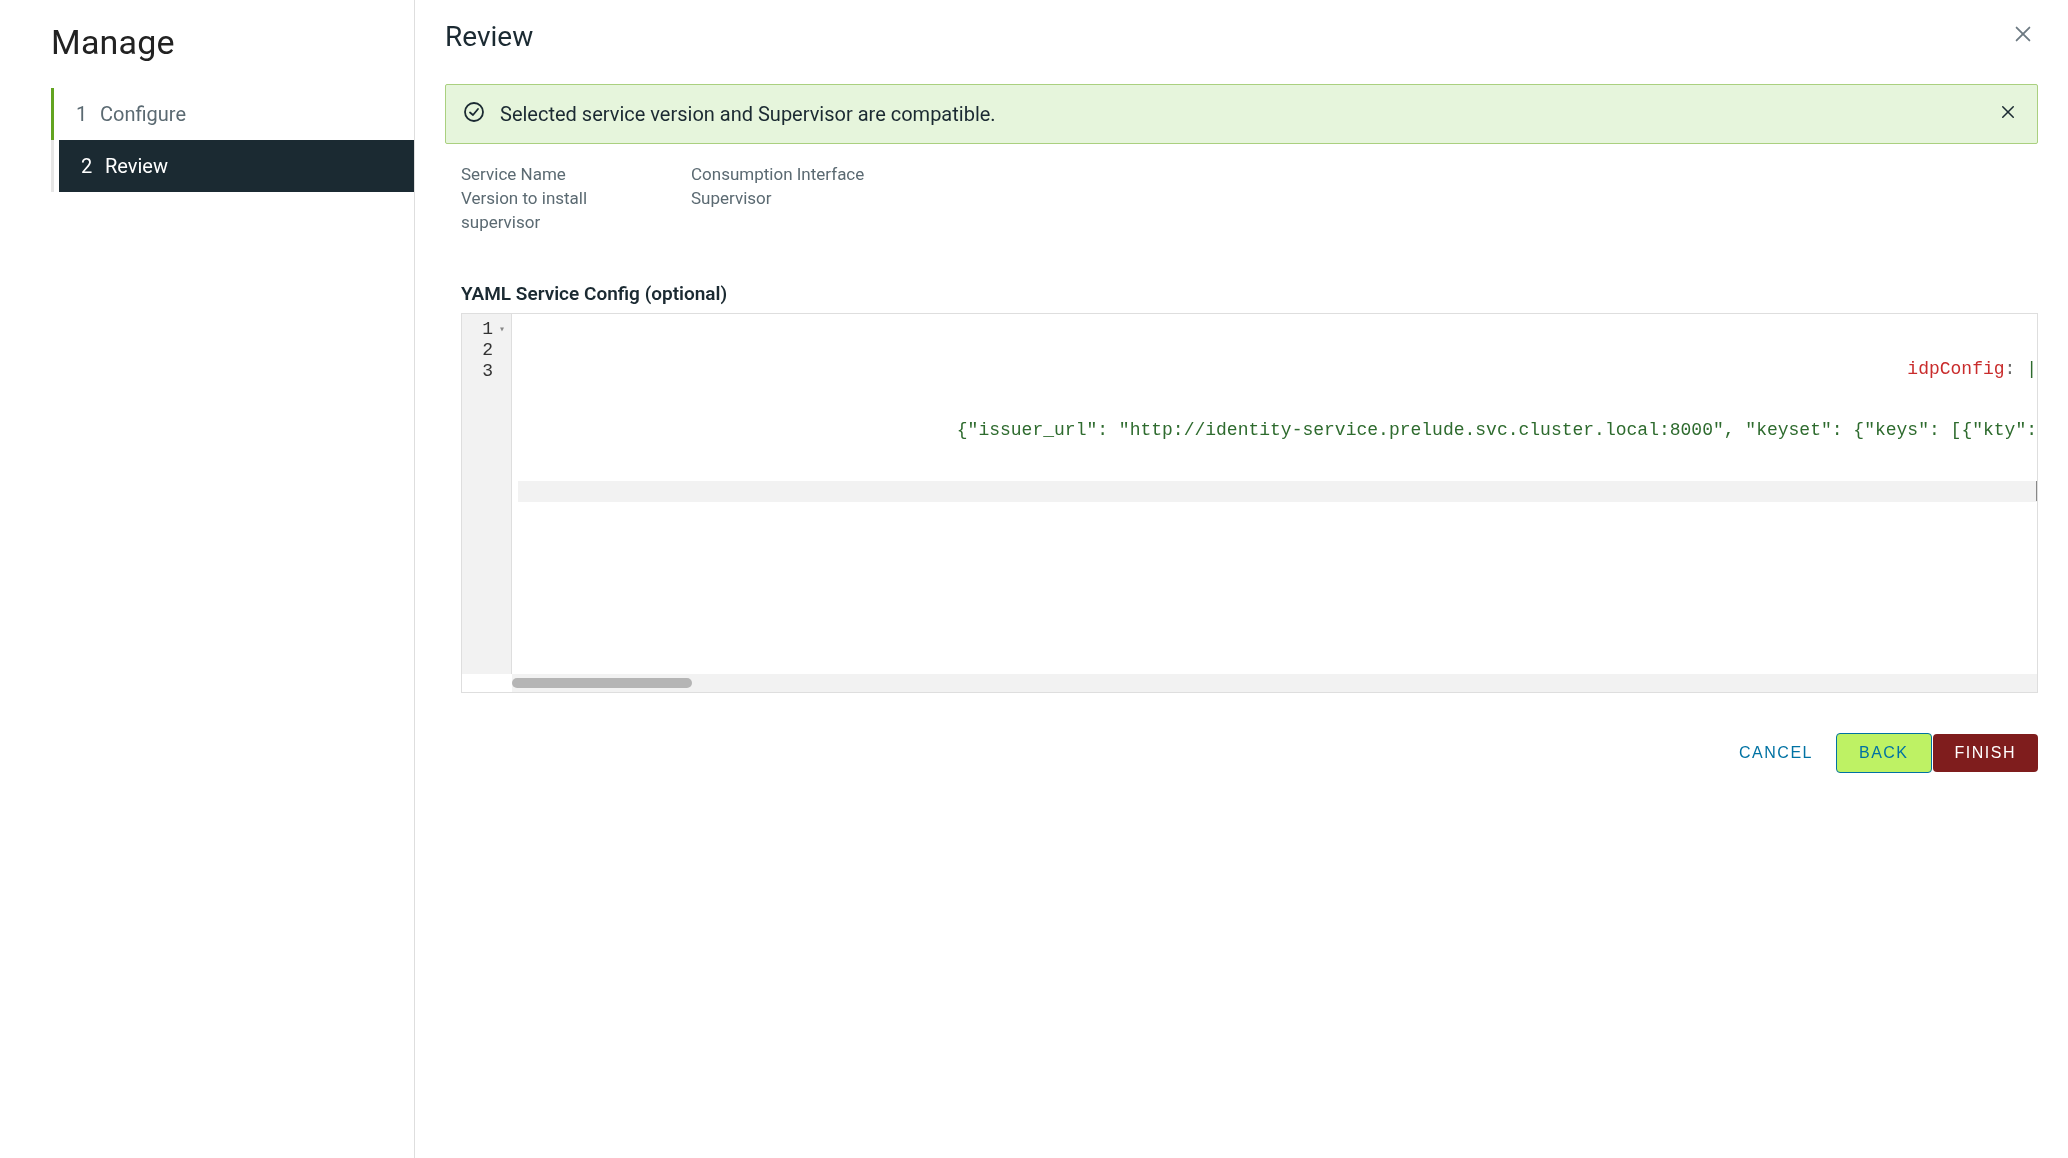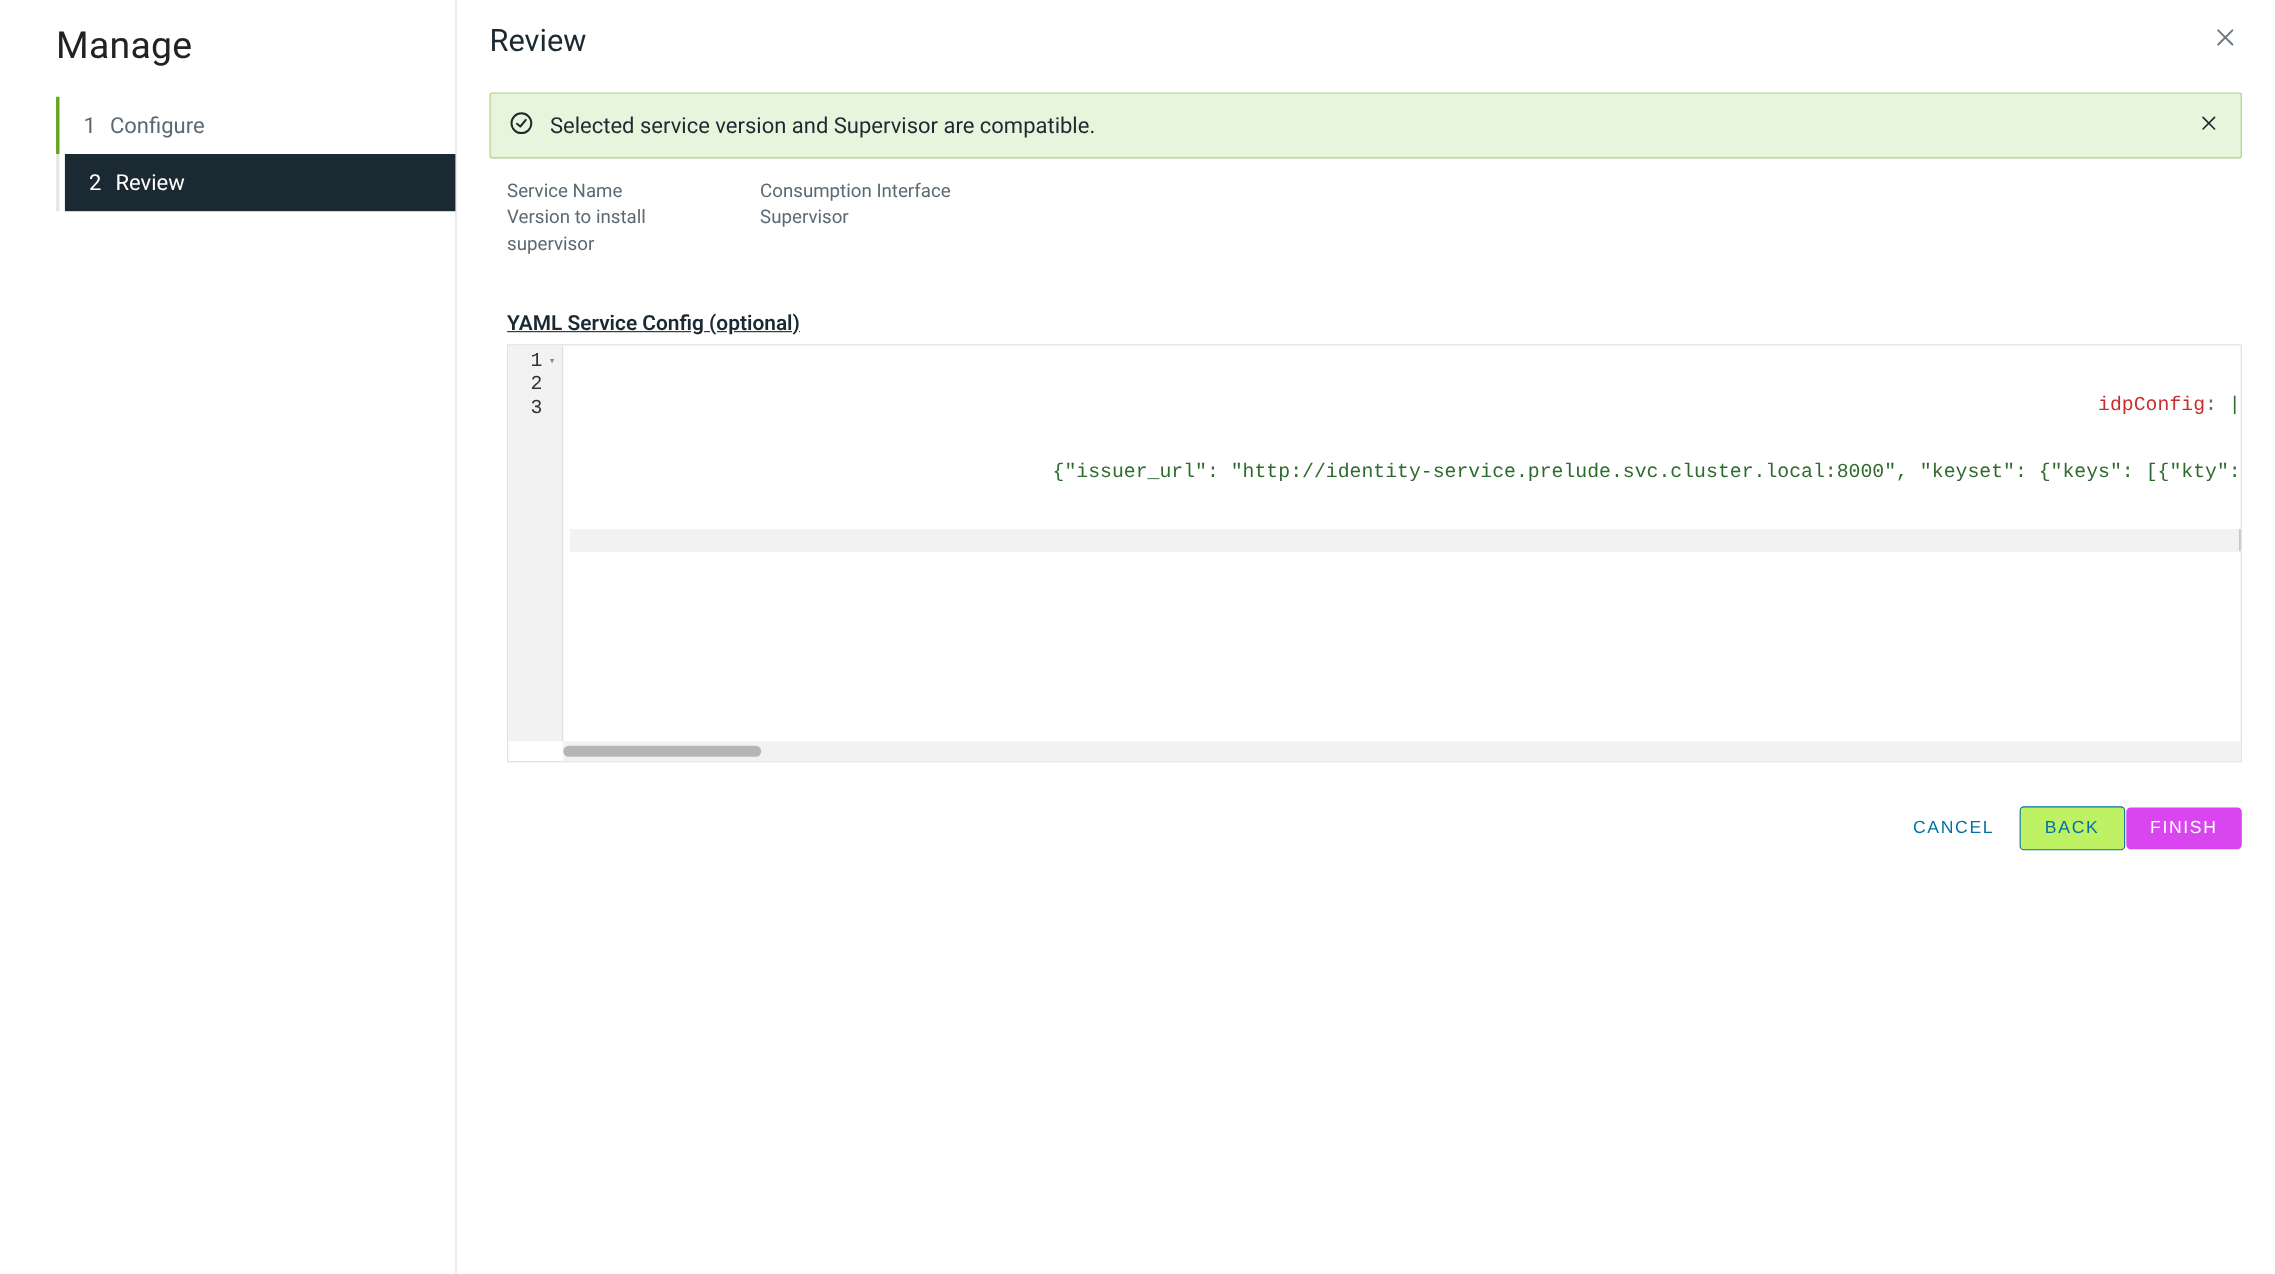--- a/index.html
+++ b/index.html
@@ -122,21 +122,20 @@
     margin: 0 0 50px 16px;
   }
   .info-val {
     color: #5b6a72;
   }
   .yaml-label {
     font-weight: 600;
     font-size: 19px;
     color: #1b2a32;
     margin: 0 0 8px 16px;
-    text-decoration: underline;
   }
   .editor {
     border: 1px solid #dedede;
     background: #fff;
     display: flex;
     font-family: "SFMono-Regular", Consolas, "Liberation Mono", Menlo, monospace;
     font-size: 18px;
     height: 380px;
     margin-left: 16px;
     position: relative;
@@ -222,21 +221,21 @@
     background: none;
   }
   .btn-link { color: #0072a3; }
   .btn-secondary {
     color: #0072a3;
     border: 1px solid #0072a3;
     background: #bef264;
   }
   .btn-primary {
     color: #fff;
-    background: #d946ef;
+    background: #7f1d1d;
   }
 </style>
 </head>
 <body>
 
 <div class="layout">
   <aside class="sidebar">
     <div class="sidebar-title">Manage</div>
     <div class="steps">
       <div class="step-item current">

